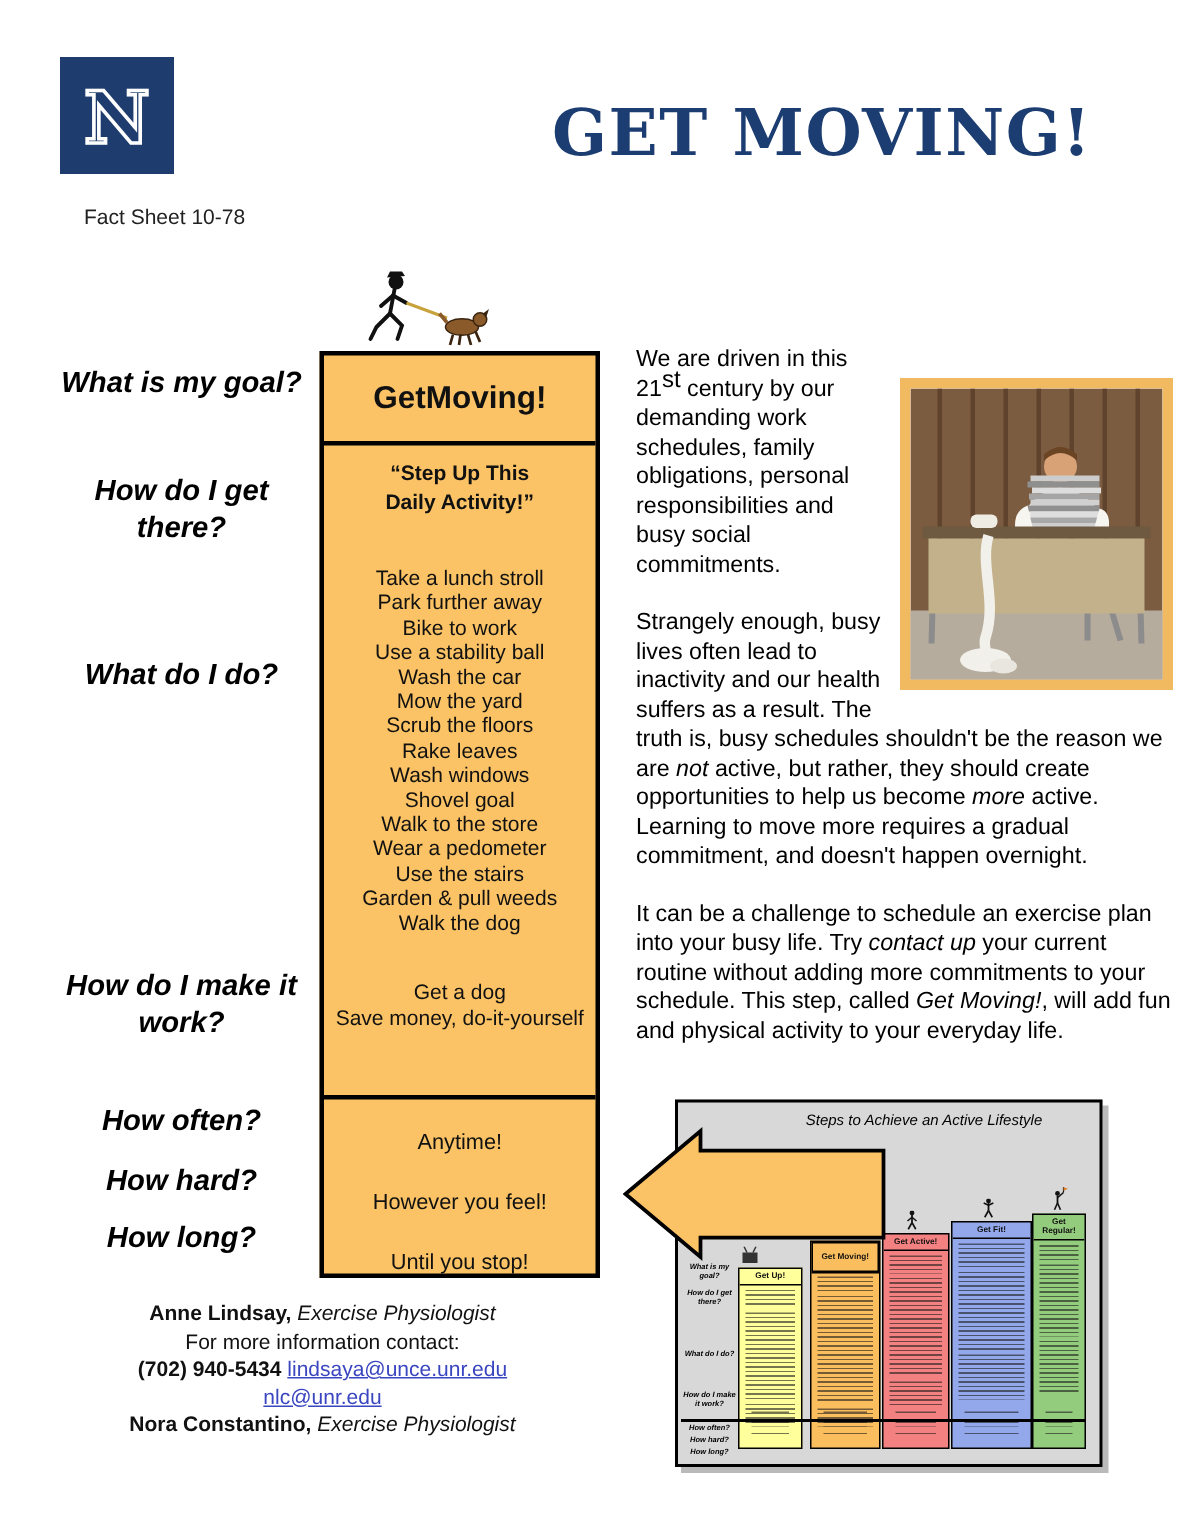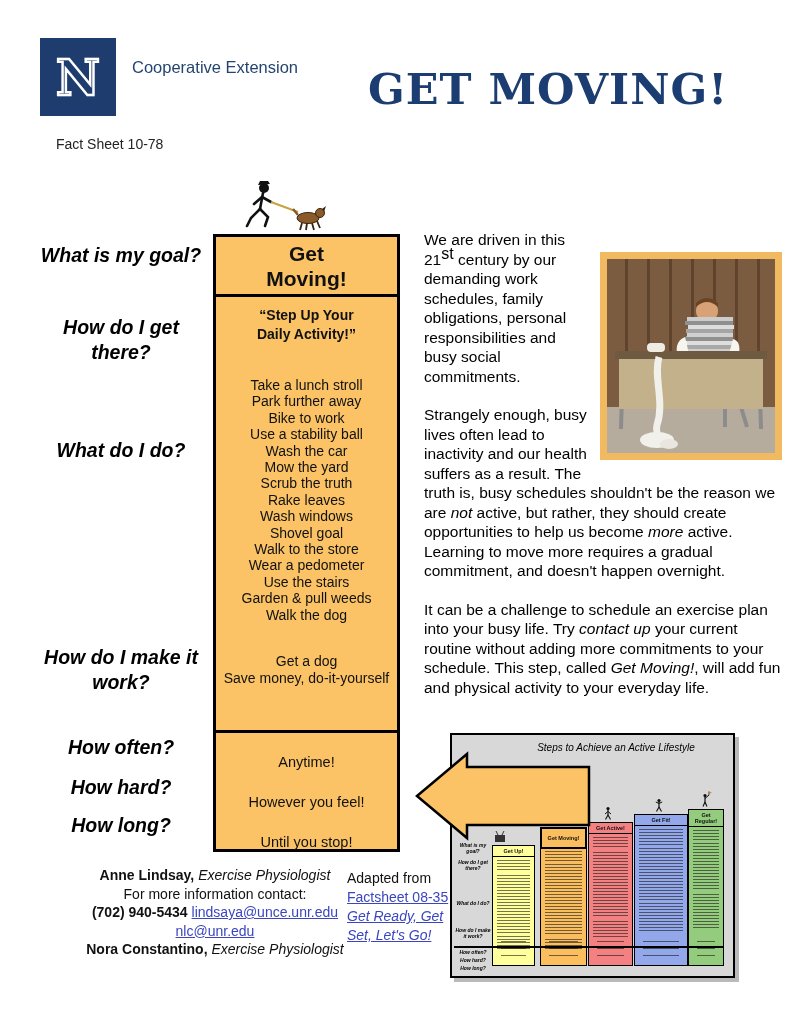--- a/index.html
+++ b/index.html
@@ -26,21 +26,21 @@
   .q6{left:32px;top:775px;width:178px;}
   .q7{left:32px;top:813px;width:178px;}
 
   
   .walker{position:absolute;left:232px;top:180px;width:105px;height:52px;}
 
   
   .gm-box{position:absolute;left:213px;top:234px;width:187px;height:618px;
           border:3px solid #000;box-sizing:border-box;background:#fbc365;}
   .gm-head{height:60px;border-bottom:3px solid #000;box-sizing:border-box;
-           display:flex;flex-direction:column;align-items:center;justify-content:center;
+           display:flex;align-items:center;justify-content:center;
            font-weight:bold;font-size:21px;line-height:25px;text-align:center;}
   .gm-mid{height:427px;border-bottom:3px solid #000;box-sizing:border-box;text-align:center;}
   .gm-sub{margin-top:9px;font-weight:bold;font-size:14px;line-height:19px;}
   .gm-list{margin-top:33px;font-size:14px;line-height:16.4px;}
   .gm-miw{margin-top:30px;font-size:14px;line-height:17px;}
   .gm-bottom{text-align:center;font-size:14.5px;}
   .gm-bottom div{margin-top:24px;}
   .gm-bottom div:first-child{margin-top:21px;}
 
   
@@ -94,21 +94,20 @@
 </head>
 <body>
 
 <div id="page">
 
   <svg class="logo-square" viewBox="0 0 76 78">
     <rect x="0" y="0" width="76" height="78" fill="#1e3c6e"></rect>
     <text x="38" y="57" font-family="DejaVu Serif,serif" font-size="48" font-weight="bold" text-anchor="middle" fill="#1e3c6e" stroke="#ffffff" stroke-width="2.4">N</text>
   </svg>
   <div class="org-name">
-    <div>Cooperative Extension</div>
   </div>
   <div class="main-title">GET MOVING!</div>
   <div class="fact-sheet">Fact Sheet 10-78</div>
 
   <div class="q q1">What is my goal?</div>
   <div class="q q2">How do I get there?</div>
   <div class="q q3">What do I do?</div>
   <div class="q q4">How do I make it work?</div>
   <div class="q q5">How often?</div>
   <div class="q q6">How hard?</div>
@@ -139,31 +138,31 @@
     </g>
   </svg>
 
   <div class="gm-box" style="background: rgb(251, 195, 101);">
     <div class="gm-head">
       <div>Get</div>
       <div>Moving!</div>
     </div>
     <div class="gm-mid">
       <div class="gm-sub">
-        <div>“Step Up Your</div>
+        <div>“Step Up This</div>
         <div>Daily Activity!”</div>
       </div>
       <div class="gm-list">
         <div>Take a lunch stroll</div>
         <div>Park further away</div>
         <div>Bike to work</div>
         <div>Use a stability ball</div>
         <div>Wash the car</div>
         <div>Mow the yard</div>
-        <div>Scrub the truth</div>
+        <div>Scrub the floors</div>
         <div>Rake leaves</div>
         <div>Wash windows</div>
         <div>Shovel goal</div>
         <div>Walk to the store</div>
         <div>Wear a pedometer</div>
         <div>Use the stairs</div>
         <div>Garden &amp; pull weeds</div>
         <div>Walk the dog</div>
       </div>
       <div class="gm-miw">
@@ -226,25 +225,20 @@
   </div>
 
   <div class="contact">
     <div><span class="b">Anne Lindsay,</span> <span class="i">Exercise Physiologist</span></div>
     <div>For more information contact:</div>
     <div><span class="b">(702) 940-5434</span> <a class="lnk" href="#">lindsaya@unce.unr.edu</a></div>
     <div><a class="lnk" href="#">nlc@unr.edu</a></div>
     <div><span class="b">Nora Constantino,</span> <span class="i">Exercise Physiologist</span></div>
   </div>
 
-  <div class="adapted">
-    <div>Adapted from</div>
-    <div><a class="lnk" href="#">Factsheet 08-35</a></div>
-    <div><a class="lnk it" href="#">Get Ready, Get Set, Let's Go!</a></div>
-  </div>
 
   <div class="mchart" style="background: rgb(216, 216, 216);">
     <div class="mc-title">
       <div class="mc-sub">Steps to Achieve an Active Lifestyle</div>
     </div>
 
     <div class="rl rl1">What is my goal?</div>
     <div class="rl rl2">How do I get there?</div>
     <div class="rl rl3">What do I do?</div>
     <div class="rl rl4">How do I make it work?</div>

